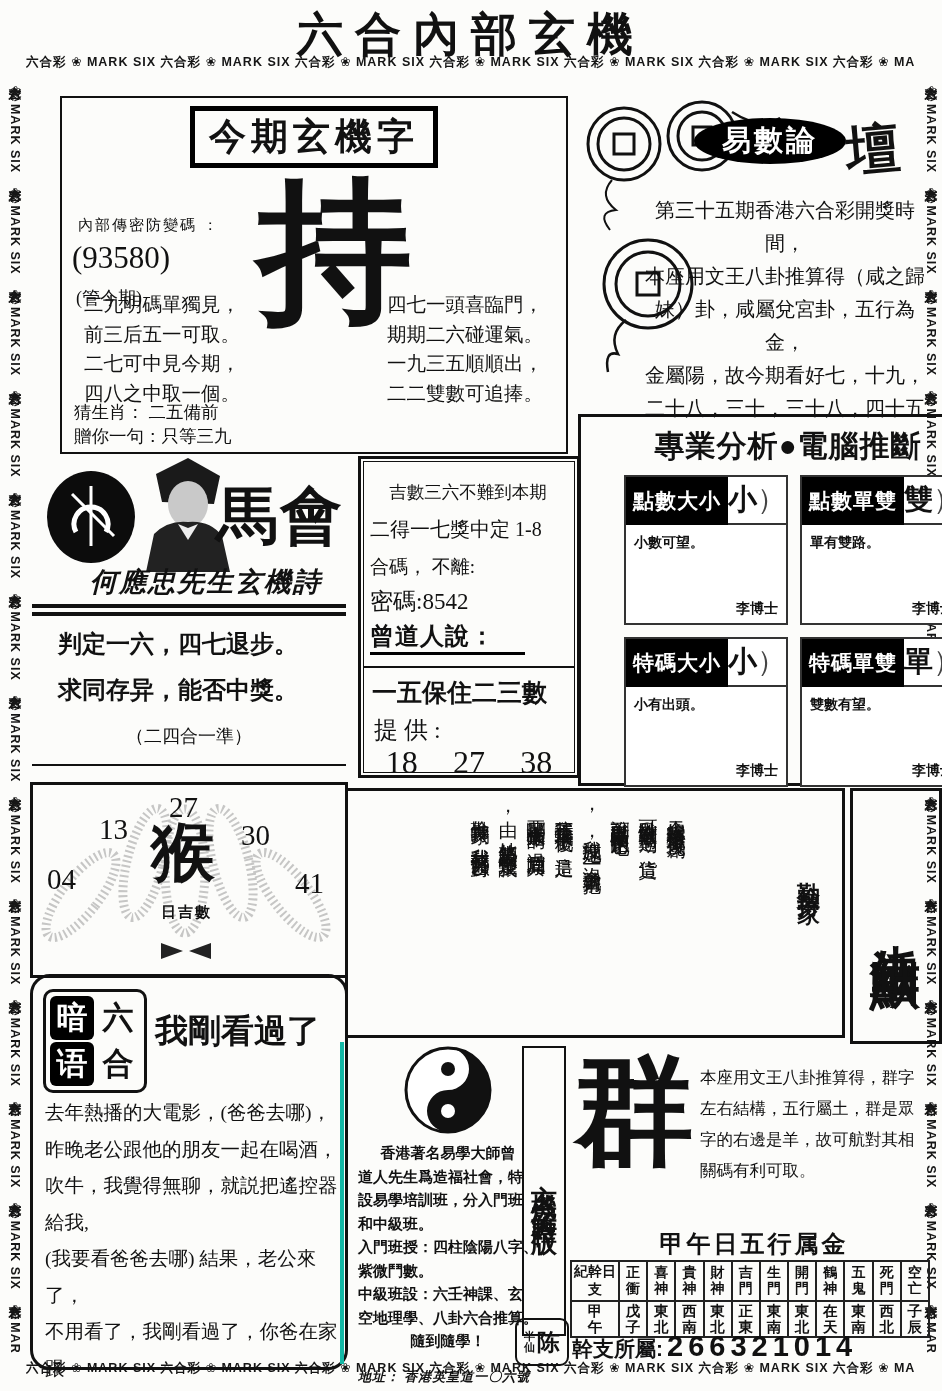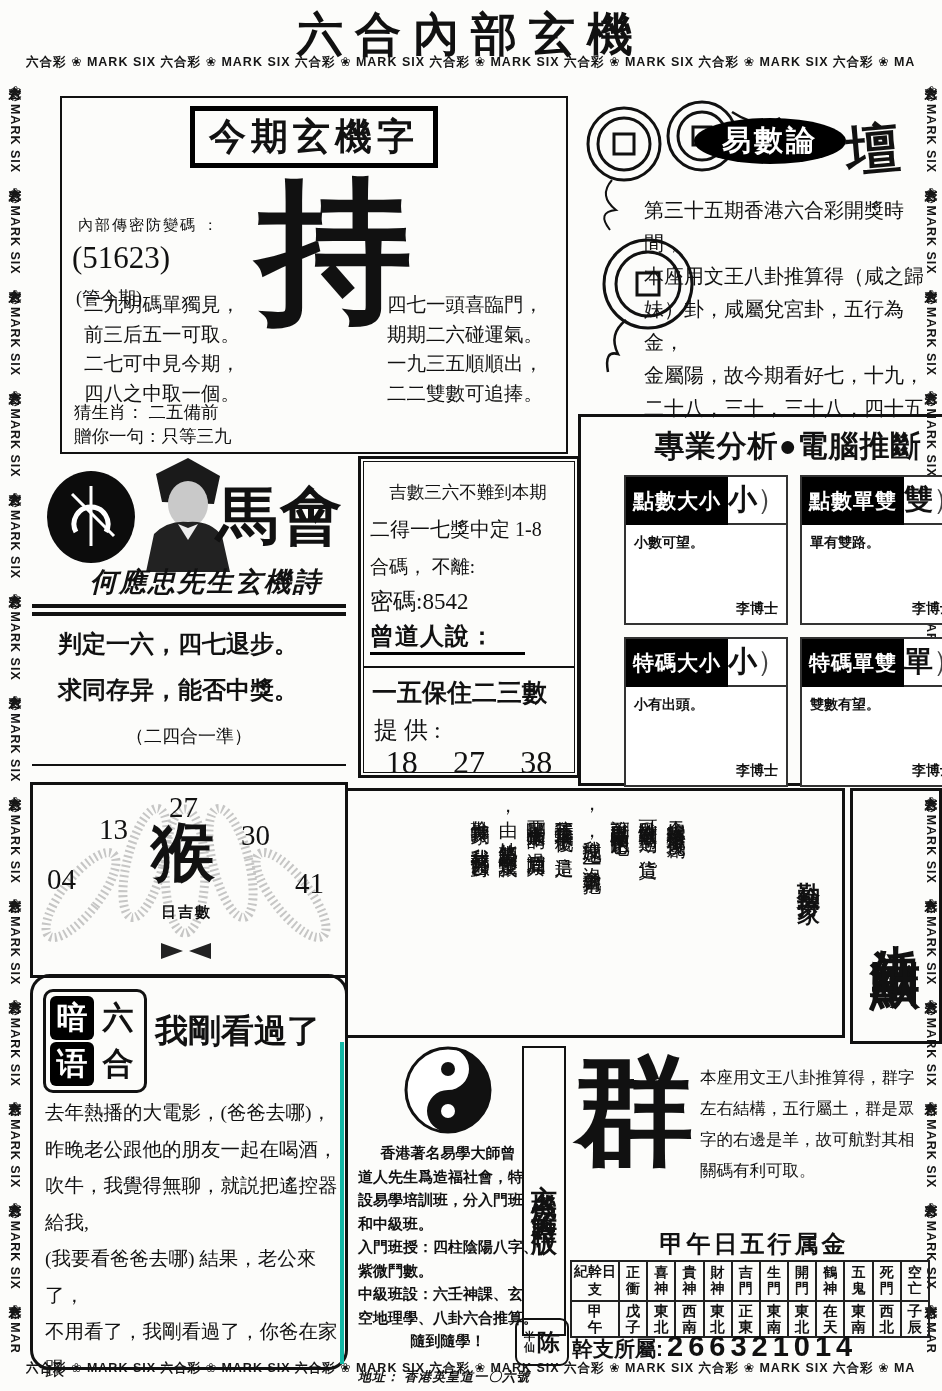--- a/index.html
+++ b/index.html
@@ -73,21 +73,21 @@
 
   <div class="abs pagetitle">六合內部玄機</div>
   <div class="abs btext nowrap" style="top:54px;left:26px;right:26px;height:20px;">六合彩 ❀ MARK SIX 六合彩 ❀ MARK SIX 六合彩 ❀ MARK SIX 六合彩 ❀ MARK SIX 六合彩 ❀ MARK SIX 六合彩 ❀ MARK SIX 六合彩 ❀ MARK SIX 六合彩 ❀ MARK SIX 六合彩 ❀ MARK SIX 六合彩 ❀ MARK SIX 六合彩 ❀ MARK SIX 六合彩 ❀ MARK SIX</div>
   <div class="abs btext nowrap" style="top:1360px;left:26px;right:26px;height:20px;">六合彩 ❀ MARK SIX 六合彩 ❀ MARK SIX 六合彩 ❀ MARK SIX 六合彩 ❀ MARK SIX 六合彩 ❀ MARK SIX 六合彩 ❀ MARK SIX 六合彩 ❀ MARK SIX 六合彩 ❀ MARK SIX 六合彩 ❀ MARK SIX 六合彩 ❀ MARK SIX 六合彩 ❀ MARK SIX 六合彩 ❀ MARK SIX</div>
   <div class="abs btext nowrap vtext" style="left:3px;top:76px;width:20px;height:1278px;">六合彩 ❀ MARK SIX 六合彩 ❀ MARK SIX 六合彩 ❀ MARK SIX 六合彩 ❀ MARK SIX 六合彩 ❀ MARK SIX 六合彩 ❀ MARK SIX 六合彩 ❀ MARK SIX 六合彩 ❀ MARK SIX 六合彩 ❀ MARK SIX 六合彩 ❀ MARK SIX 六合彩 ❀ MARK SIX 六合彩 ❀ MARK SIX 六合彩 ❀ MARK SIX</div>
   <div class="abs btext nowrap vtext" style="right:3px;top:76px;width:20px;height:1278px;">六合彩 ❀ MARK SIX 六合彩 ❀ MARK SIX 六合彩 ❀ MARK SIX 六合彩 ❀ MARK SIX 六合彩 ❀ MARK SIX 六合彩 ❀ MARK SIX 六合彩 ❀ MARK SIX 六合彩 ❀ MARK SIX 六合彩 ❀ MARK SIX 六合彩 ❀ MARK SIX 六合彩 ❀ MARK SIX 六合彩 ❀ MARK SIX 六合彩 ❀ MARK SIX</div>
 
   <div class="abs boxA">
     <div class="hdrA sans">今期玄機字</div>
     <div class="abs" style="left:16px;top:118px;font-size:15px;letter-spacing:2px;">內部傳密防變碼 ：</div>
-    <div class="abs" style="left:10px;top:142px;font-size:31px;">(51623)</div>
+    <div class="abs" style="left:10px;top:142px;font-size:31px;">(93580)</div>
     <div class="abs" style="left:14px;top:188px;font-size:18px;">(管今期)</div>
     <div class="abs" style="left:195px;top:78px;font-size:155px;font-weight:900;line-height:1;">持</div>
     <div class="abs" style="left:22px;top:192px;">
       <div class="verse">二九明碼單獨見，</div>
       <div class="verse">前三后五一可取。</div>
       <div class="verse">二七可中見今期，</div>
       <div class="verse">四八之中取一個。</div>
     </div>
     <div class="abs" style="left:325px;top:192px;">
       <div class="verse">四七一頭喜臨門，</div>
@@ -112,21 +112,21 @@
           <circle cx="66" cy="200" r="32"></circle>
           <rect x="55" y="189" width="22" height="22"></rect>
         <path d="M150,28 q28,18 48,6 q-14,16 8,22 q-26,8 -10,22" stroke-width="2.5"></path>
         <path d="M44,236 q-18,14 -8,34 q-14,-4 -10,18" stroke-width="2.5"></path>
         <path d="M30,96 q-14,16 4,30 q-20,2 -6,20" stroke-width="2"></path>
       </g>
     </svg>
     <div class="abs sans" style="left:116px;top:36px;width:152px;height:46px;background:#000;color:#fff;border-radius:50%;
          display:flex;align-items:center;justify-content:center;font-size:29px;font-weight:900;letter-spacing:3px;">易數論</div>
     <div class="abs" style="left:268px;top:32px;font-size:54px;font-weight:900;transform:rotate(-5deg);">壇</div>
-    <div class="abs" style="left:66px;top:112px;font-size:20px;line-height:33px;font-weight:500;">
+    <div class="abs" style="left:66px;top:112px;font-size:20px;line-height:33px;font-weight:500;text-align:center;">
       <div>第三十五期香港六合彩開獎時間，</div>
       <div>本座用文王八卦推算得（咸之歸</div>
       <div>妹）卦，咸屬兌宮卦，五行為金，</div>
       <div>金屬陽，故今期看好七，十九，</div>
       <div>二十八，三十，三十八，四十五</div>
     </div>
   </div>
 
   <div class="abs boxC">
     <div class="sans" style="text-align:center;margin-top:9px;font-size:30px;font-weight:900;letter-spacing:1px;">專業分析●電腦推斷</div>

